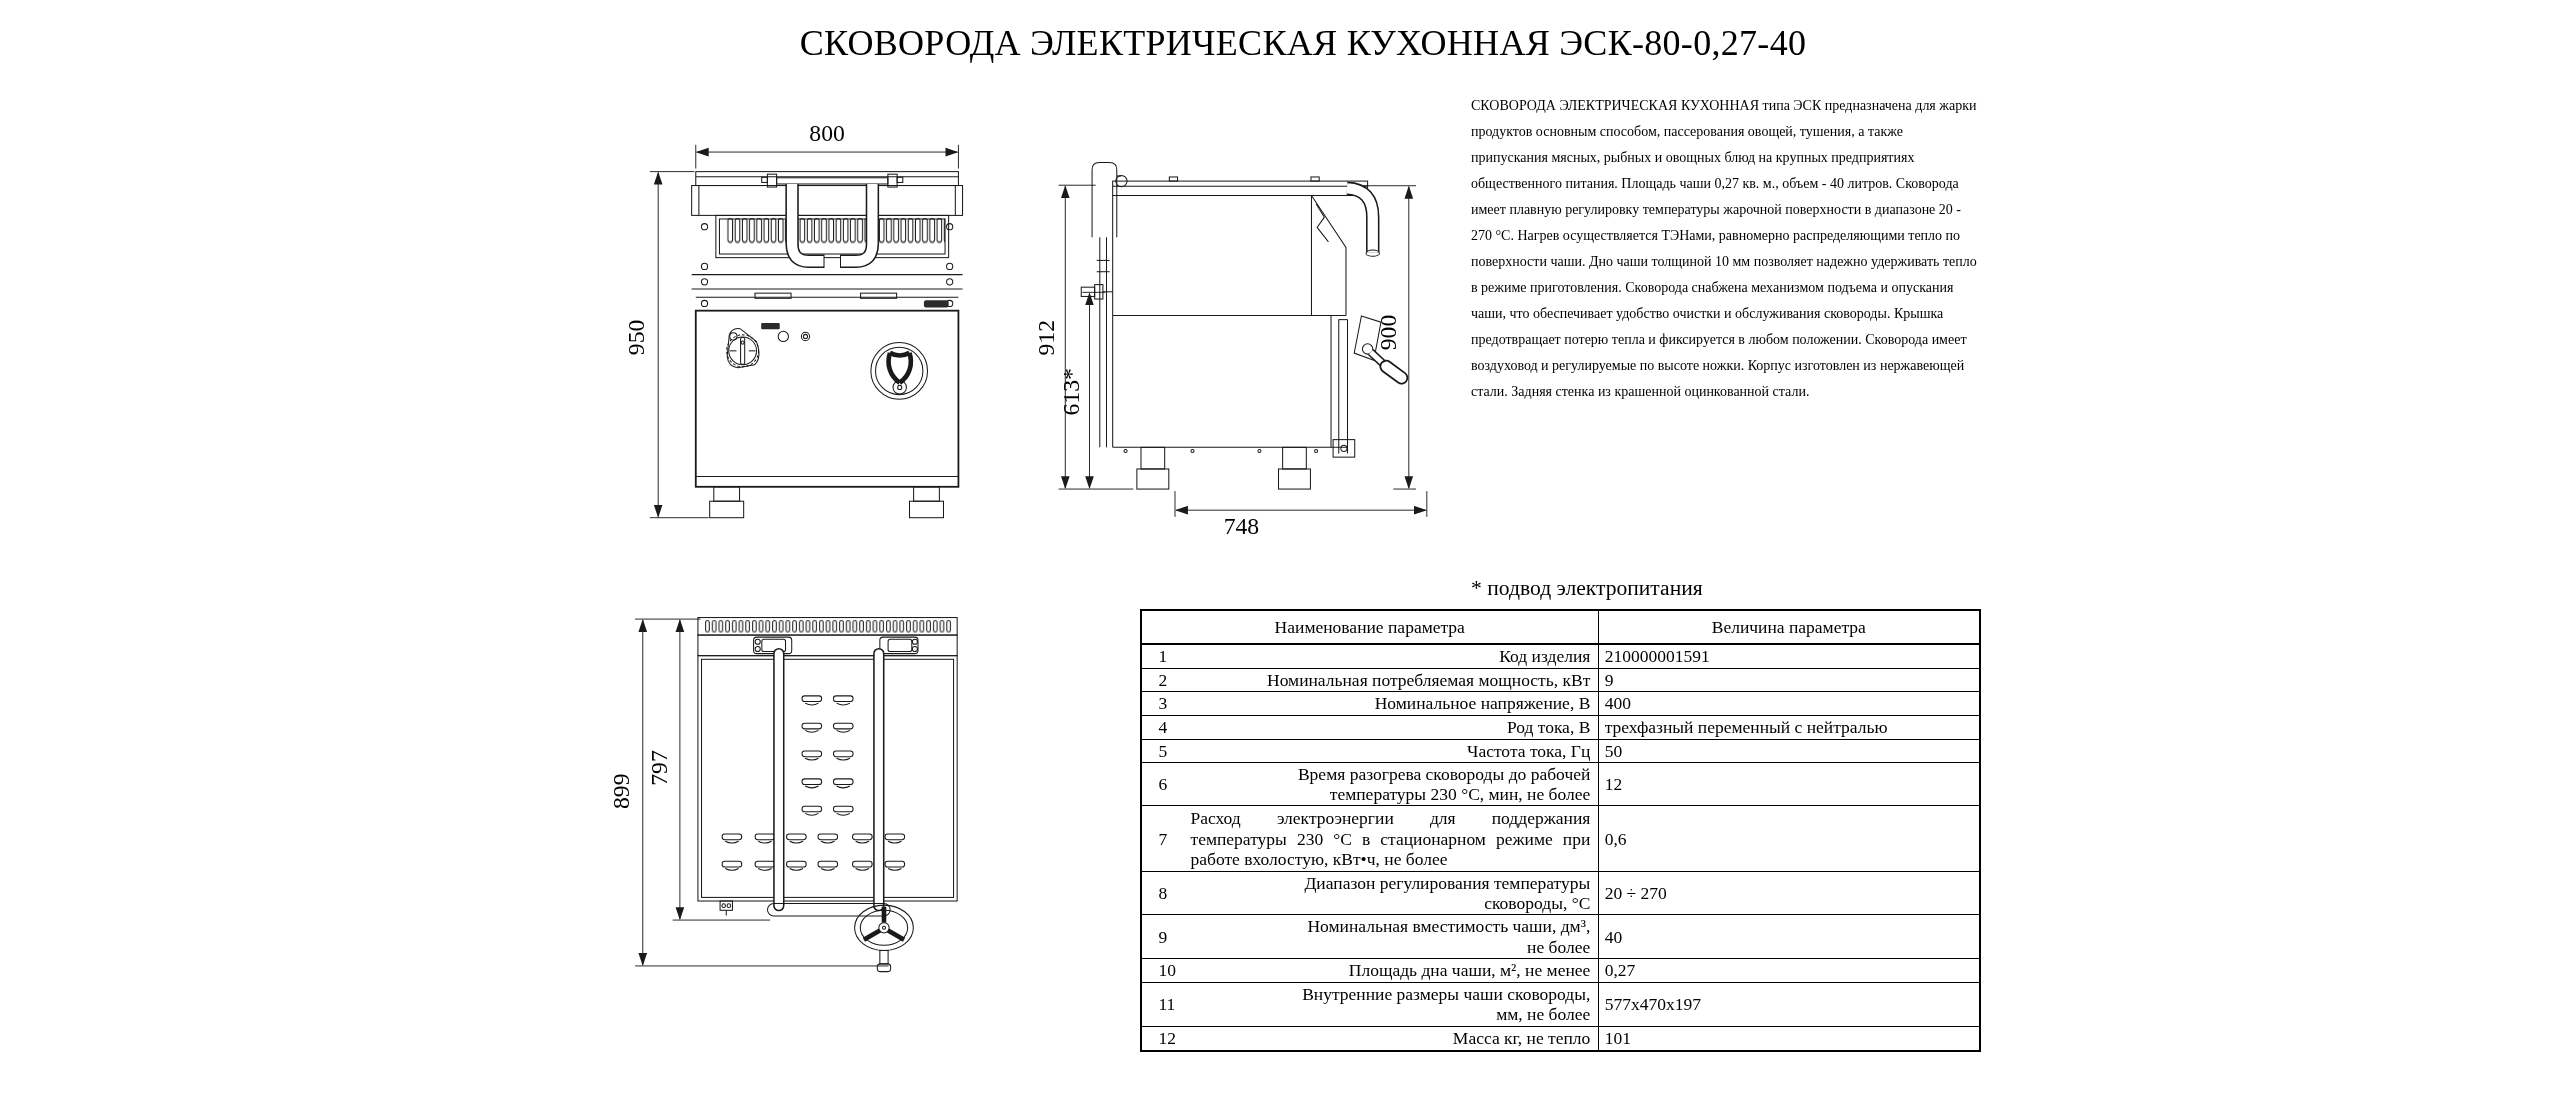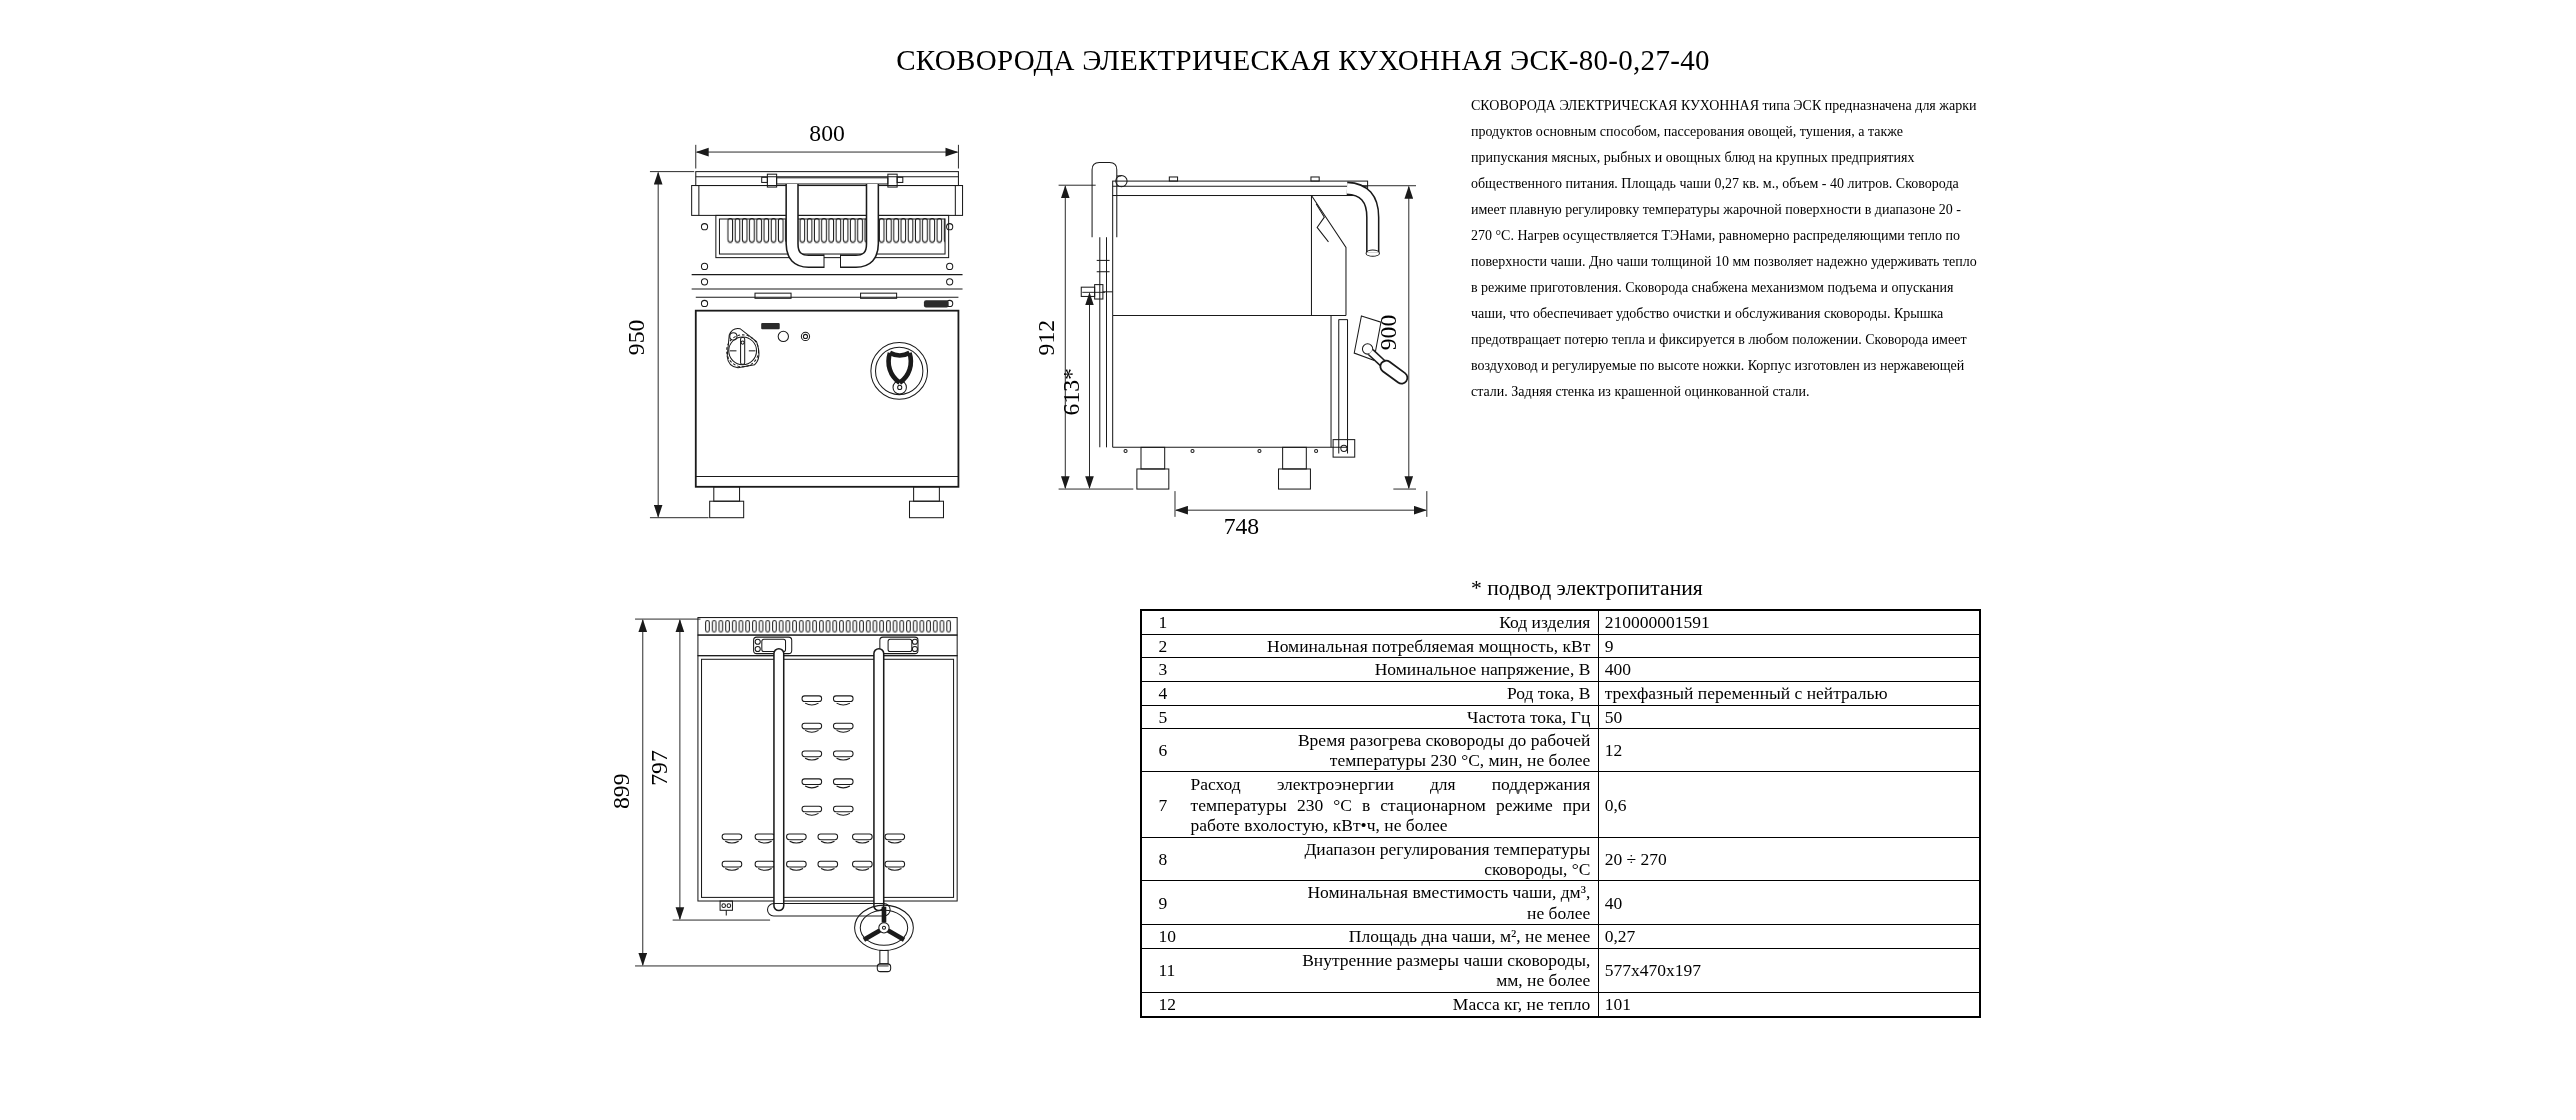--- a/index.html
+++ b/index.html
@@ -1,20 +1,20 @@
 <!DOCTYPE html>
 <html style="font-size:8.2px"><head>
 <meta charset="utf-8">
 <style>
   html,body{margin:0;padding:0;background:#ffffff;}
   #page{position:relative;width:2576px;height:1121px;background:#ffffff;overflow:hidden;
         font-family:"Liberation Serif","DejaVu Serif",serif;color:#000;}
 
-  .title{position:absolute;left:623px;top:43px;width:1360px;text-align:center;
-         font-size:29px;line-height:34px;letter-spacing:0.3px;}
+  .title{position:absolute;left:623px;top:26px;width:1360px;text-align:center;
+         font-size:36px;line-height:34px;letter-spacing:0.3px;}
 
   .desc{position:absolute;left:1471px;top:93px;width:511px;
         font-size:14px;line-height:26px;text-align:left;}
   .footnote{position:absolute;left:1471px;top:576px;font-size:21.6px;}
 
   .drawing{position:absolute;}
   svg .ln{stroke:#1a1a1a;stroke-width:2;fill:none;}
   svg .thk{stroke:#1a1a1a;stroke-width:3.5;fill:none;}
   svg .dim{stroke:#1a1a1a;stroke-width:1.8;fill:none;}
   svg .dimtxt{font-family:"Liberation Serif","DejaVu Serif",serif;font-size:46px;fill:#000;}
@@ -318,20 +318,24 @@
 
   <div class="desc">СКОВОРОДА ЭЛЕКТРИЧЕСКАЯ КУХОННАЯ типа ЭСК предназначена для жарки продуктов основным способом, пассерования овощей, тушения, а также припускания мясных, рыбных и овощных блюд на крупных предприятиях общественного питания. Площадь чаши 0,27 кв. м., объем - 40 литров. Сковорода имеет плавную регулировку температуры жарочной поверхности в диапазоне 20 - 270 °С. Нагрев осуществляется ТЭНами, равномерно распределяющими тепло по поверхности чаши. Дно чаши толщиной 10 мм позволяет надежно удерживать тепло в режиме приготовления. Сковорода снабжена механизмом подъема и опускания чаши, что обеспечивает удобство очистки и обслуживания сковороды. Крышка предотвращает потерю тепла и фиксируется в любом положении. Сковорода имеет воздуховод и регулируемые по высоте ножки. Корпус изготовлен из нержавеющей стали. Задняя стенка из крашенной оцинкованной стали.</div>
   <div class="footnote">* подвод электропитания</div>
 
   <table class="spec-table">
     <colgroup>
         <col style="width:457px">
         <col style="width:382px">
       </colgroup>
     <tbody>
+        <tr>
+      <th>Наименование параметра</th>
+      <th>Величина параметра</th>
+    </tr>
     <tr class="rh-1">
       <td class="nm">
             <div class="ncell">
               <span class="rownum">1</span>
               <div class="nname">Код изделия</div>
             </div>
           </td>
       <td class="val">210000001591</td>
     </tr>
     <tr class="rh-1">

